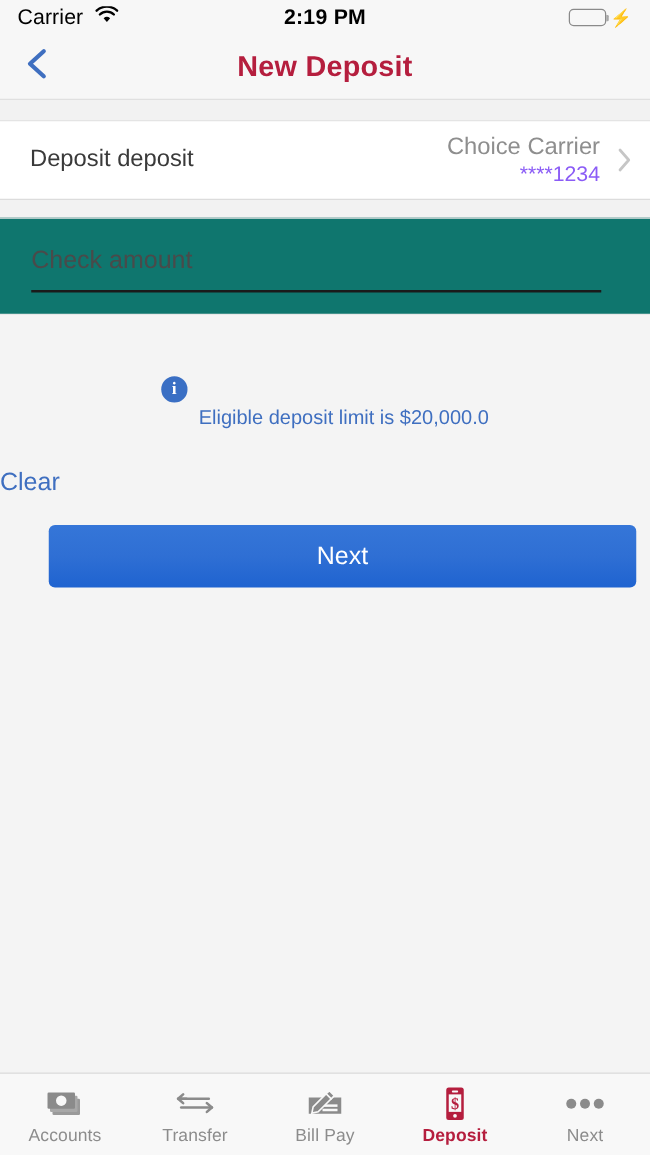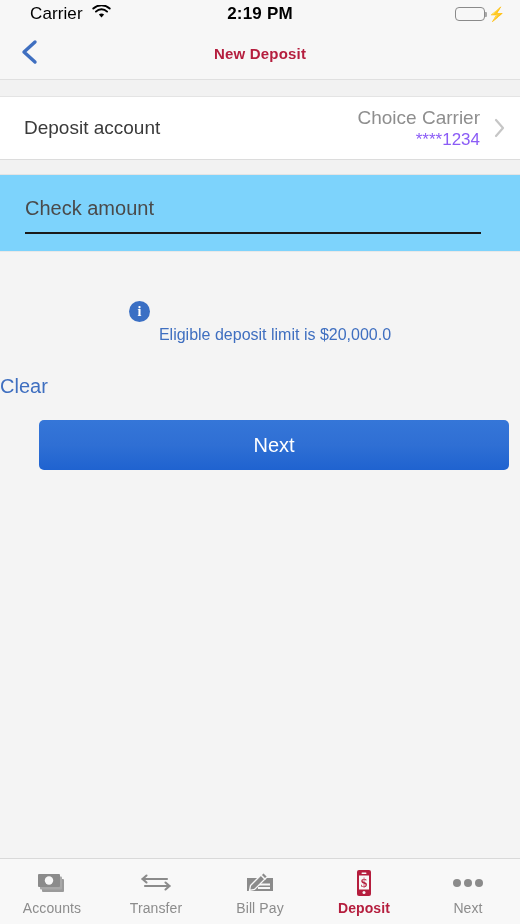--- a/index.html
+++ b/index.html
@@ -19,21 +19,21 @@
 
   
   .statusbar {
     height:28px; flex:0 0 28px;
     background:#f7f7f7;
     display:flex; align-items:center;
     padding:0 14px;
     position:relative;
   }
   .sb-left { display:flex; align-items:center; gap:9px; }
-  .sb-carrier { font-size:17px; color:#000; letter-spacing:0.1px;margin-left:16px; }
+  .sb-carrier { font-size:17px; color:#000; letter-spacing:0.1px; }
   .sb-time {
     position:absolute; left:0; right:0; top:0; bottom:0;
     display:flex; align-items:center; justify-content:center;
     font-size:17px; font-weight:bold; color:#000;
     letter-spacing:0.2px;
   }
   .sb-right {
     margin-left:auto; display:flex; align-items:center; gap:4px;
     position:relative; z-index:2;
   }
@@ -57,21 +57,21 @@
     position:relative;
     border-bottom:1px solid #e0e0e0;
   }
   .nav-back {
     width:60px; display:flex; align-items:center; justify-content:center;
     cursor:pointer;
   }
   .nav-title {
     position:absolute; left:0; right:0;
     text-align:center;
-    font-size:15px; font-weight:bold;
+    font-size:23px; font-weight:bold;
     color:#b51e3e;
     letter-spacing:0.2px;
   }
 
   
   .content { flex:1 1 auto; background:#f4f4f4; overflow:hidden; }
   .gap { height:16px; background:#f2f2f2; }
   .gap.small { height:14px; }
 
   .row-card {
@@ -89,21 +89,21 @@
   .account-label { font-size:19px; color:#3a3a3a; }
   .account-value {
     margin-left:auto; text-align:right;
     line-height:1.25;
   }
   .account-name { font-size:19px; color:#8e8e8e; }
   .account-mask { font-size:17px; color:#8b5cf6; }
   .chev-right { margin-left:12px; display:flex; align-items:center; }
 
   .amount-card {
-    background:#7dd3fc;
+    background:#0f766e;
     border-top:1px solid #e4e4e4;
     border-bottom:1px solid #e8e8e8;
     padding:22px 39px 0 25px;
     height:78px;
   }
   .amount-input {
     width:100%;
     border:none; outline:none;
     font-family:"Liberation Sans", sans-serif;
     font-size:20px; color:#1f1f1f;
@@ -204,21 +204,21 @@
     </div>
     <div class="nav-title">New Deposit</div>
   </div>
 
   <div class="content">
 
     <div class="gap"></div>
 
     <div class="row-card">
       <div class="account-row">
-        <span class="account-label">Deposit account</span>
+        <span class="account-label">Deposit deposit</span>
         <span class="account-value">
           <div class="account-name">Choice Carrier</div>
           <div class="account-mask">****1234</div>
         </span>
         <span class="chev-right">
           <svg width="14" height="22" viewBox="0 0 14 22">
             <polyline points="4,3 11,11 4,19" fill="none" stroke="#c6c6c6" stroke-width="2.2" stroke-linecap="round" stroke-linejoin="round"></polyline>
           </svg>
         </span>
       </div>

